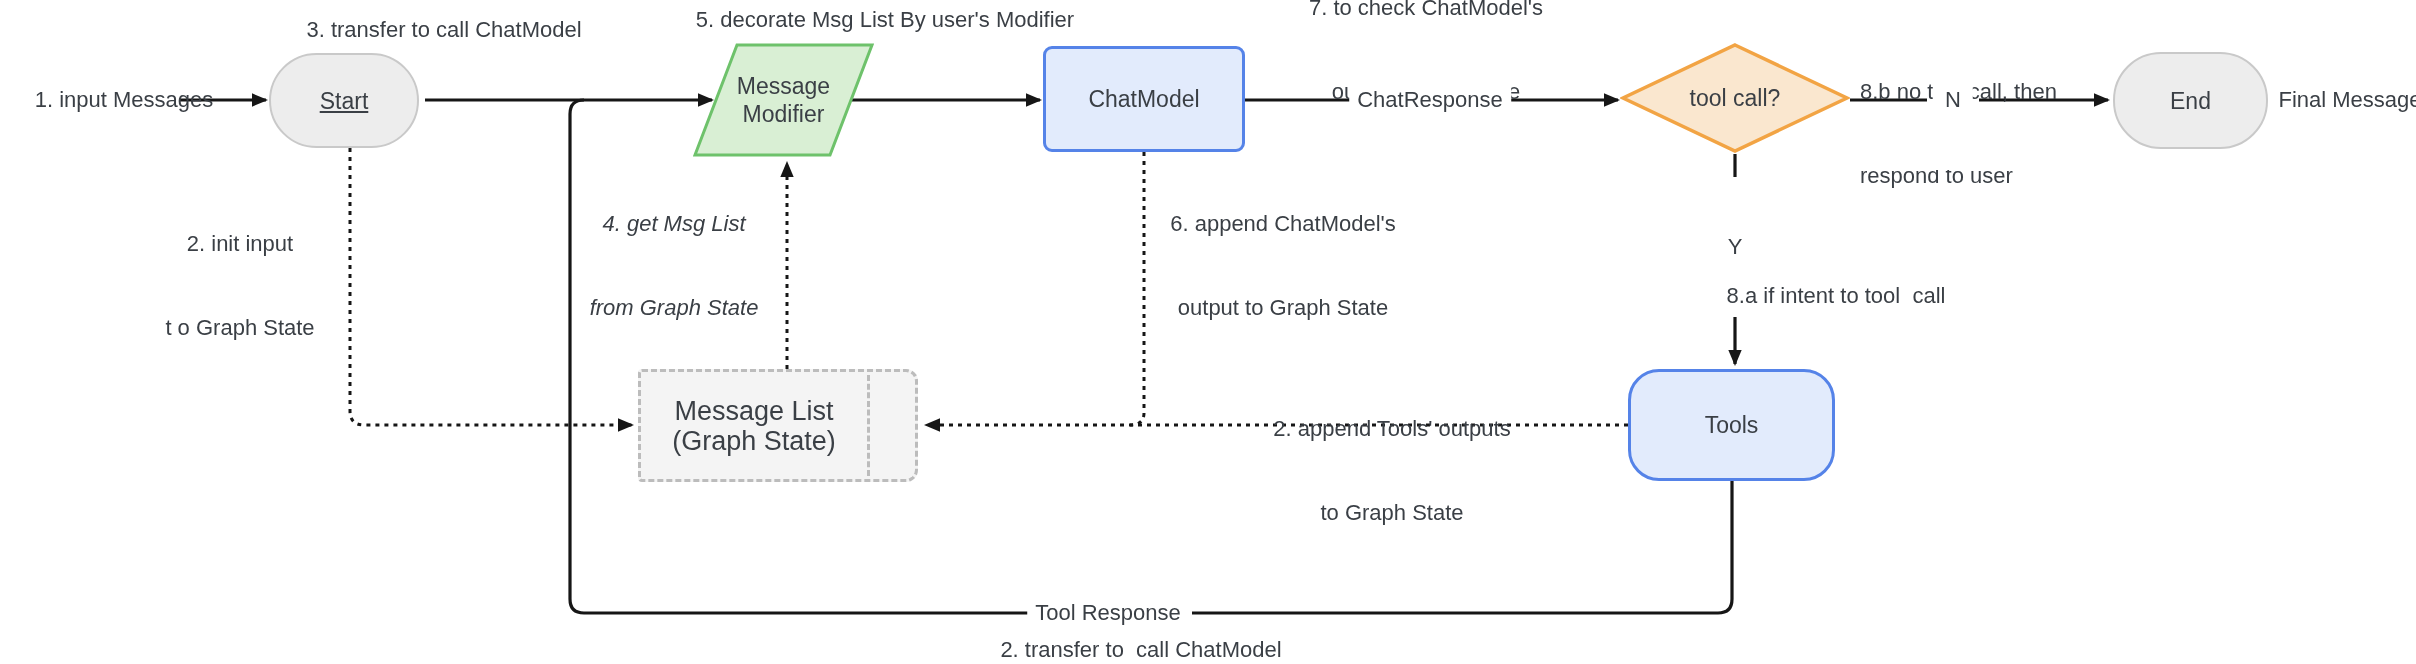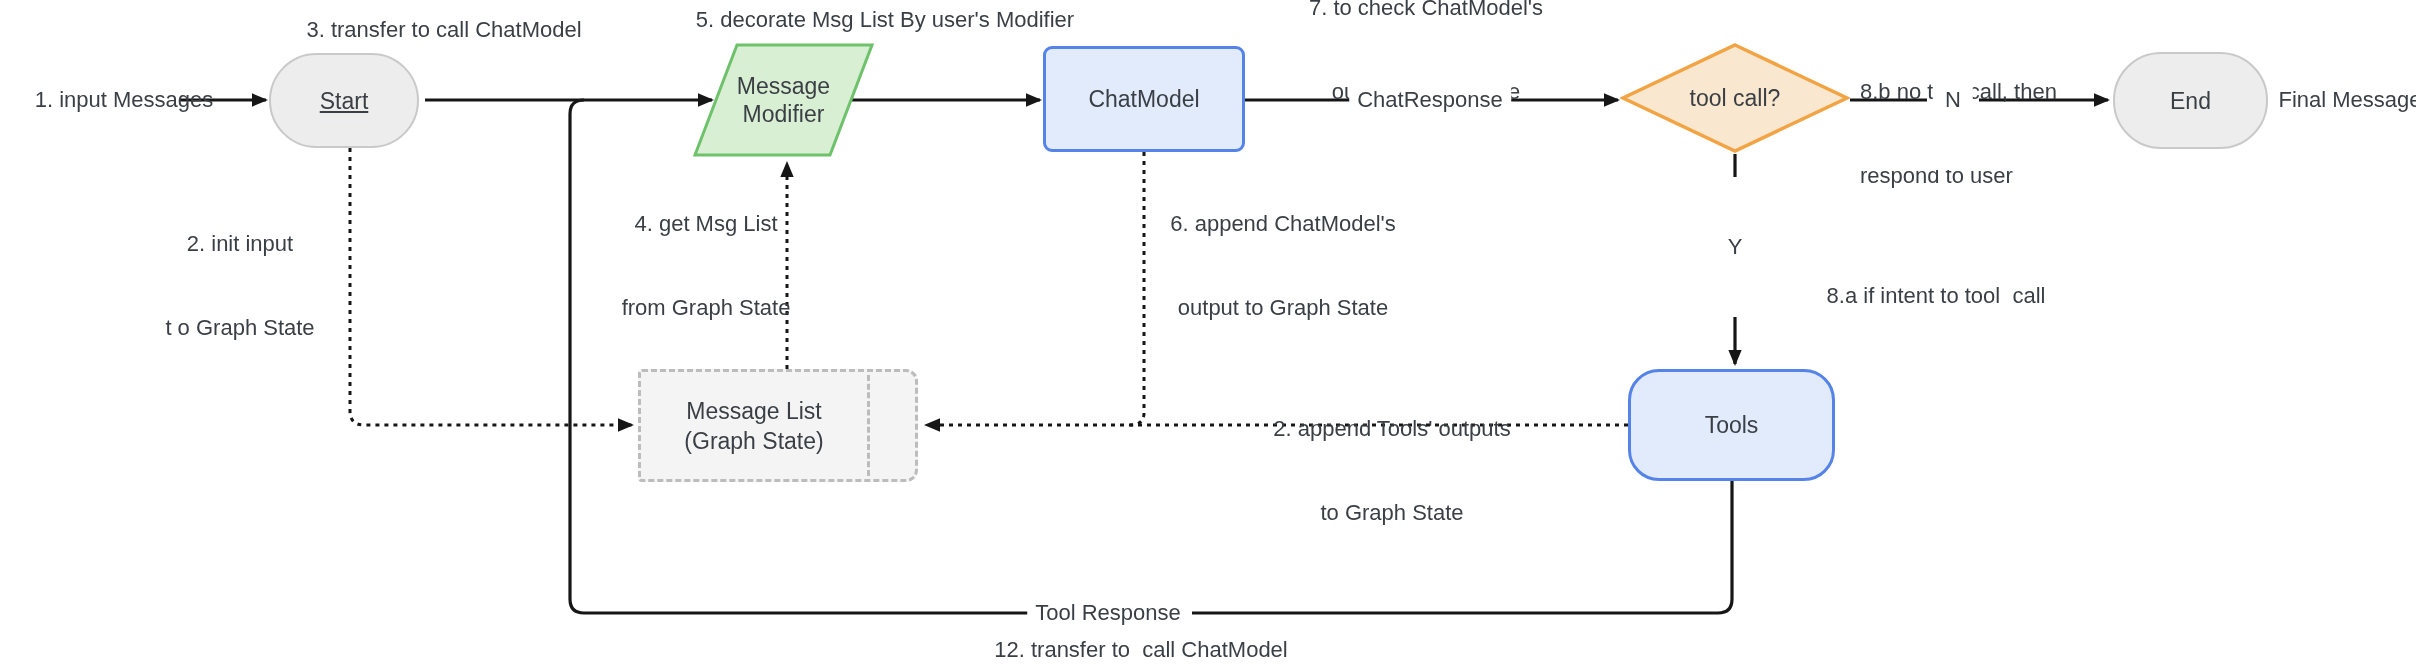--- a/index.html
+++ b/index.html
@@ -24,21 +24,21 @@
            border-radius:9px;}
   .shape-node svg.shape{position:absolute;left:0;top:0;width:100%;height:100%;}
   .shape-node .poly-green{fill:var(--node-fill-green,#d9efd4);stroke:var(--node-border-green,#6ec26b);stroke-width:3;}
   .shape-node .poly-orange{fill:var(--node-fill-orange,#fae7cf);stroke:var(--node-border-orange,#f2a444);stroke-width:3.5;}
   .shape-node span{position:relative;max-width:110px;}
   .state-box{position:absolute;box-sizing:border-box;
         background:var(--state-fill-gray,#f4f4f4);
         border:3px dashed var(--state-border-gray,#bcbcbc);
         border-radius:4px 12px 12px 4px;
         display:flex;flex-direction:column;align-items:center;justify-content:center;
-        font-size:23px;line-height:30px;}
+        font-size:27px;line-height:30px;}
   .state-box .divider{position:absolute;top:3px;bottom:3px;left:226px;width:0;
         border-left:3px dashed var(--state-border-gray,#bcbcbc);}
   .state-box .state-text{position:absolute;left:0;top:0;width:226px;height:100%;
         display:flex;flex-direction:column;align-items:center;justify-content:center;}
 
   .elabel{position:absolute;font-size:22px;line-height:28px;text-align:center;
           transform:translate(-50%,-50%);white-space:pre;}
   .elabel span{display:block;white-space:pre;}
   .elabel.left-align{transform:translate(0,0);text-align:left;}
   .elabel.online{background:#fff;padding:0 8px;}
@@ -113,21 +113,21 @@
 
   <div class="elabel" style="left:240px;top:286px;">
     <span>2. init input</span>
     <span>t o Graph State</span>
   </div>
 
   <div class="elabel" style="left:444px;top:30px;">
     <span>3. transfer to call ChatModel</span>
   </div>
 
-  <div class="elabel" style="left:706px;top:266px;">
+  <div class="elabel" style="left:674px;top:266px;font-style:italic;">
     <span>4. get Msg List</span>
     <span>from Graph State</span>
   </div>
 
   <div class="elabel" style="left:885px;top:20px;">
     <span>5. decorate Msg List By user's Modifier</span>
   </div>
 
   <div class="elabel" style="left:1283px;top:266px;">
     <span>6. append ChatModel's</span>
@@ -153,30 +153,30 @@
   </div>
 
   <div class="elabel" style="left:2350px;top:100px;">
     <span>Final Message</span>
   </div>
 
   <div class="elabel online" style="left:1735px;top:247px;">
     <span>Y</span>
   </div>
 
-  <div class="elabel" style="left:1936px;top:296px;">
+  <div class="elabel" style="left:1836px;top:296px;">
     <span>8.a if intent to tool  call</span>
   </div>
 
   <div class="elabel" style="left:1392px;top:471px;">
     <span>2. append Tools' outputs</span>
     <span>to Graph State</span>
   </div>
 
   <div class="elabel online" style="left:1108px;top:613px;">
     <span>Tool Response</span>
   </div>
 
   <div class="elabel" style="left:1141px;top:650px;">
-    <span>12. transfer to  call ChatModel</span>
+    <span>2. transfer to  call ChatModel</span>
   </div>
 
 </div>
 
 </body></html>

